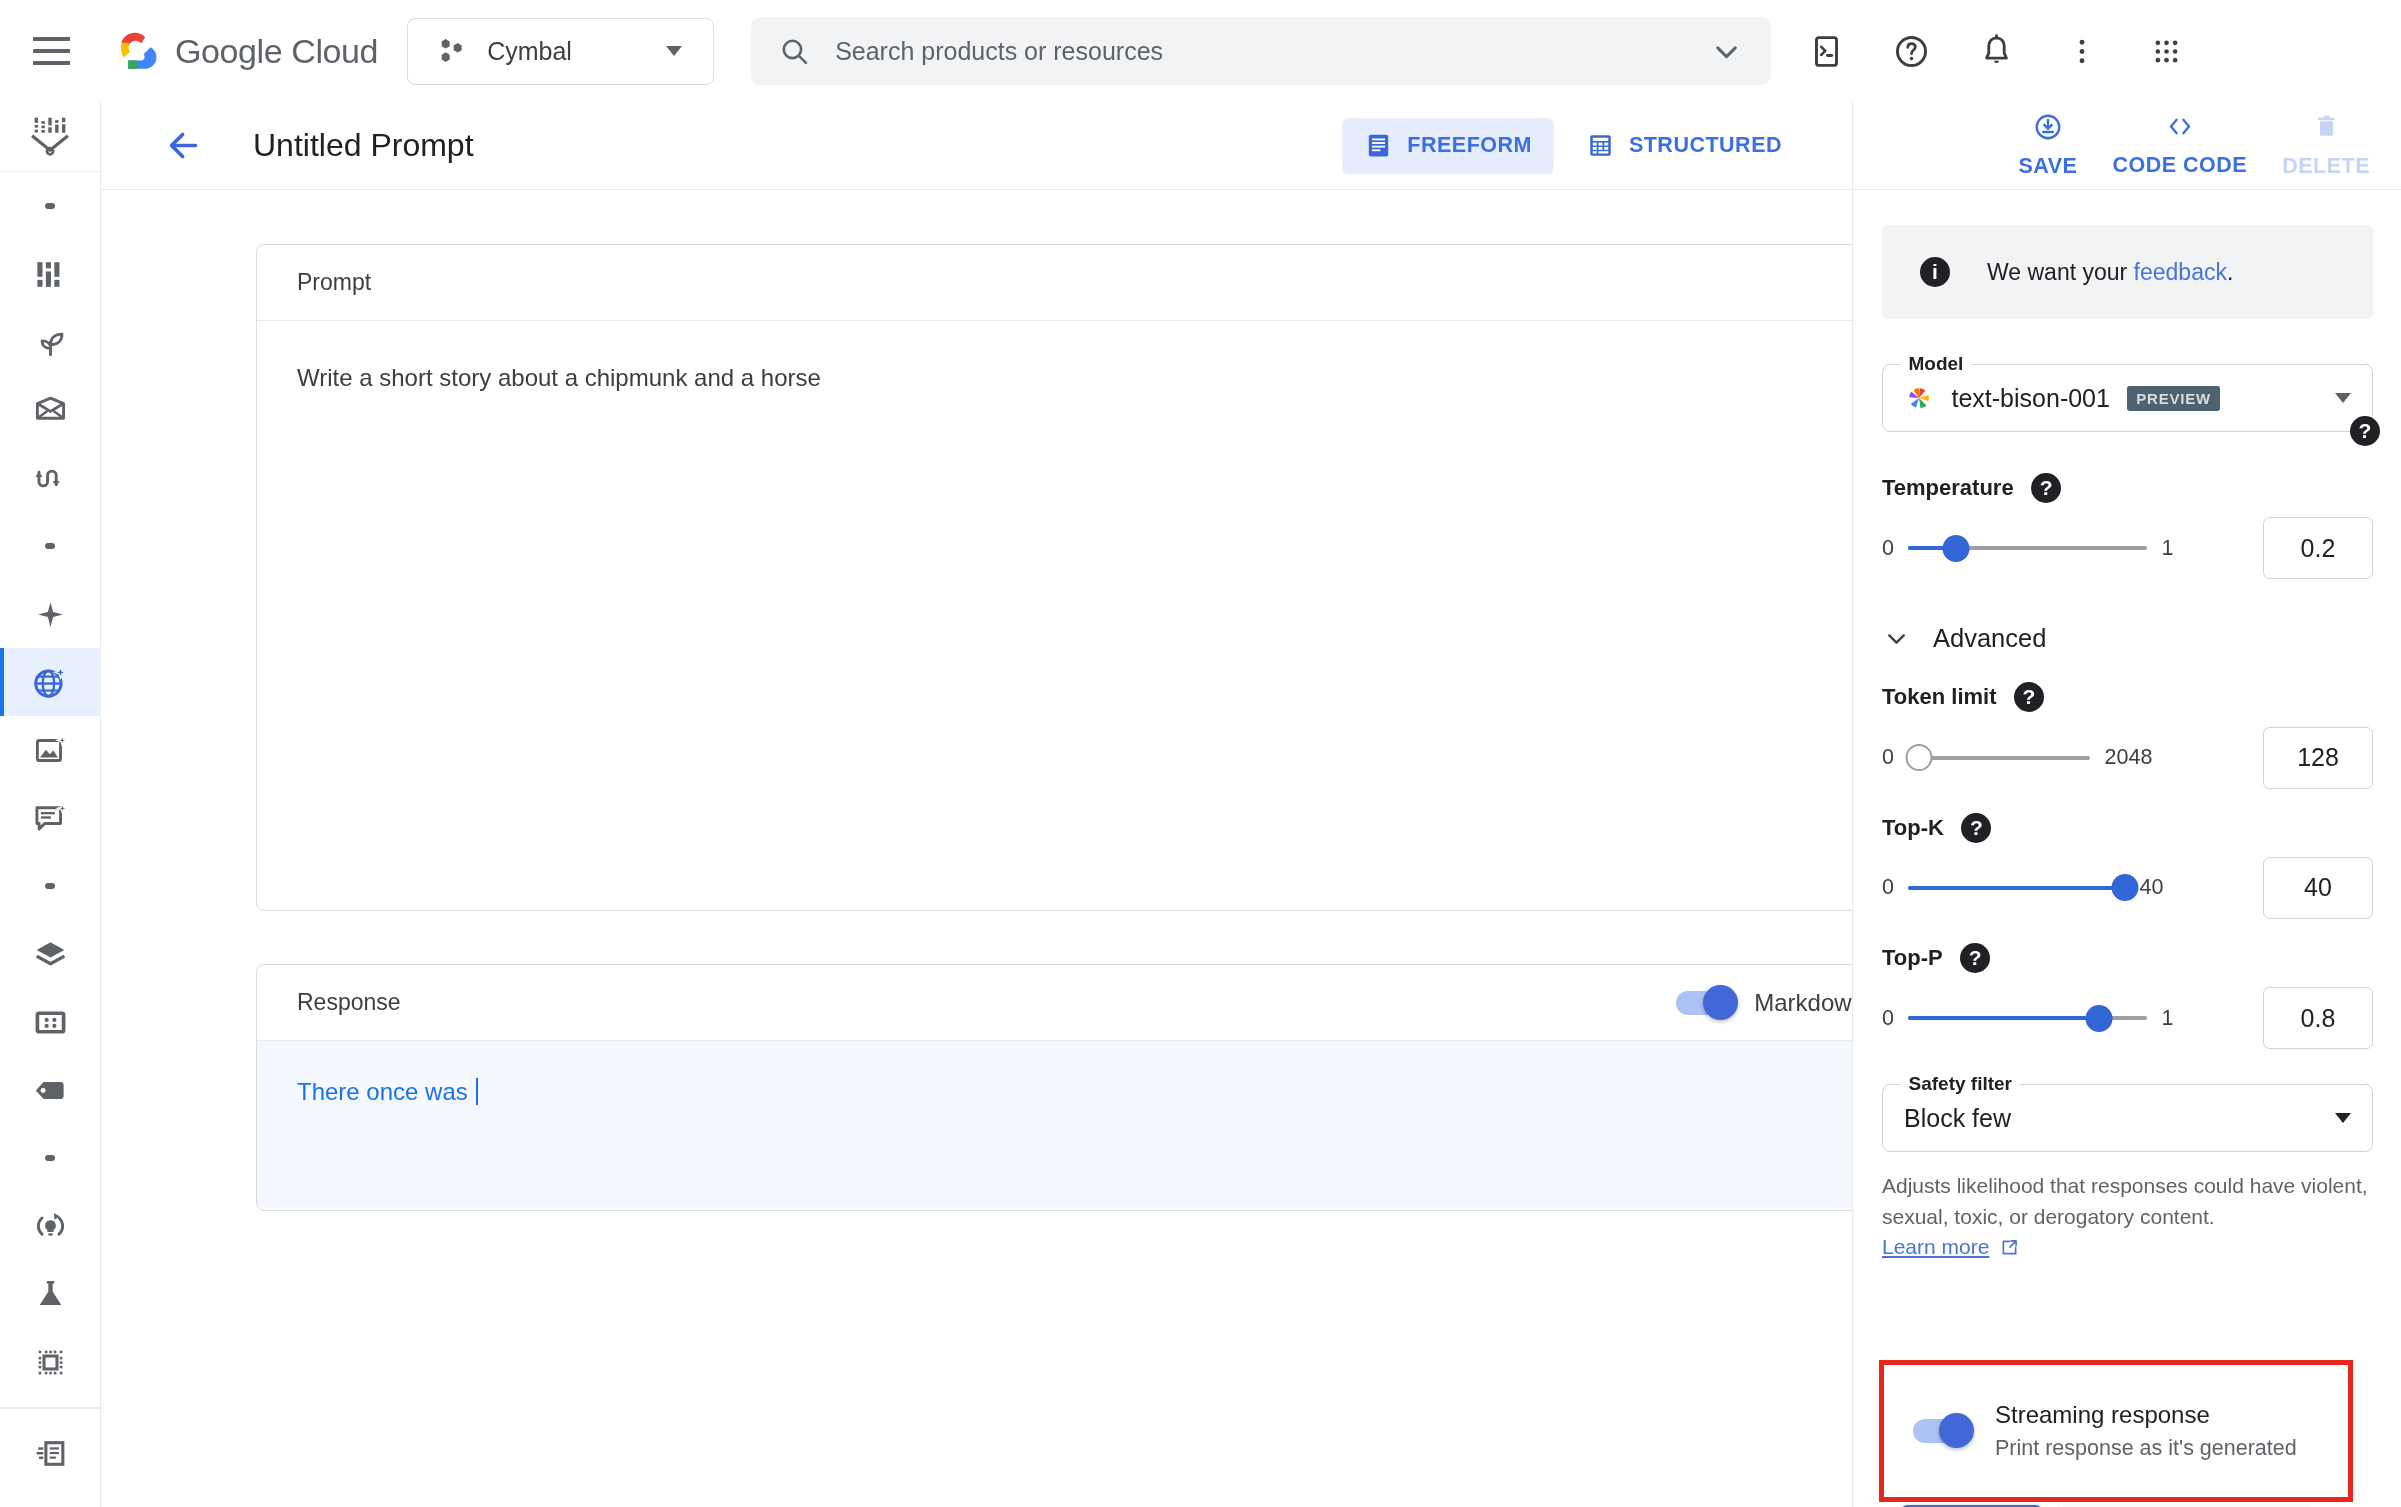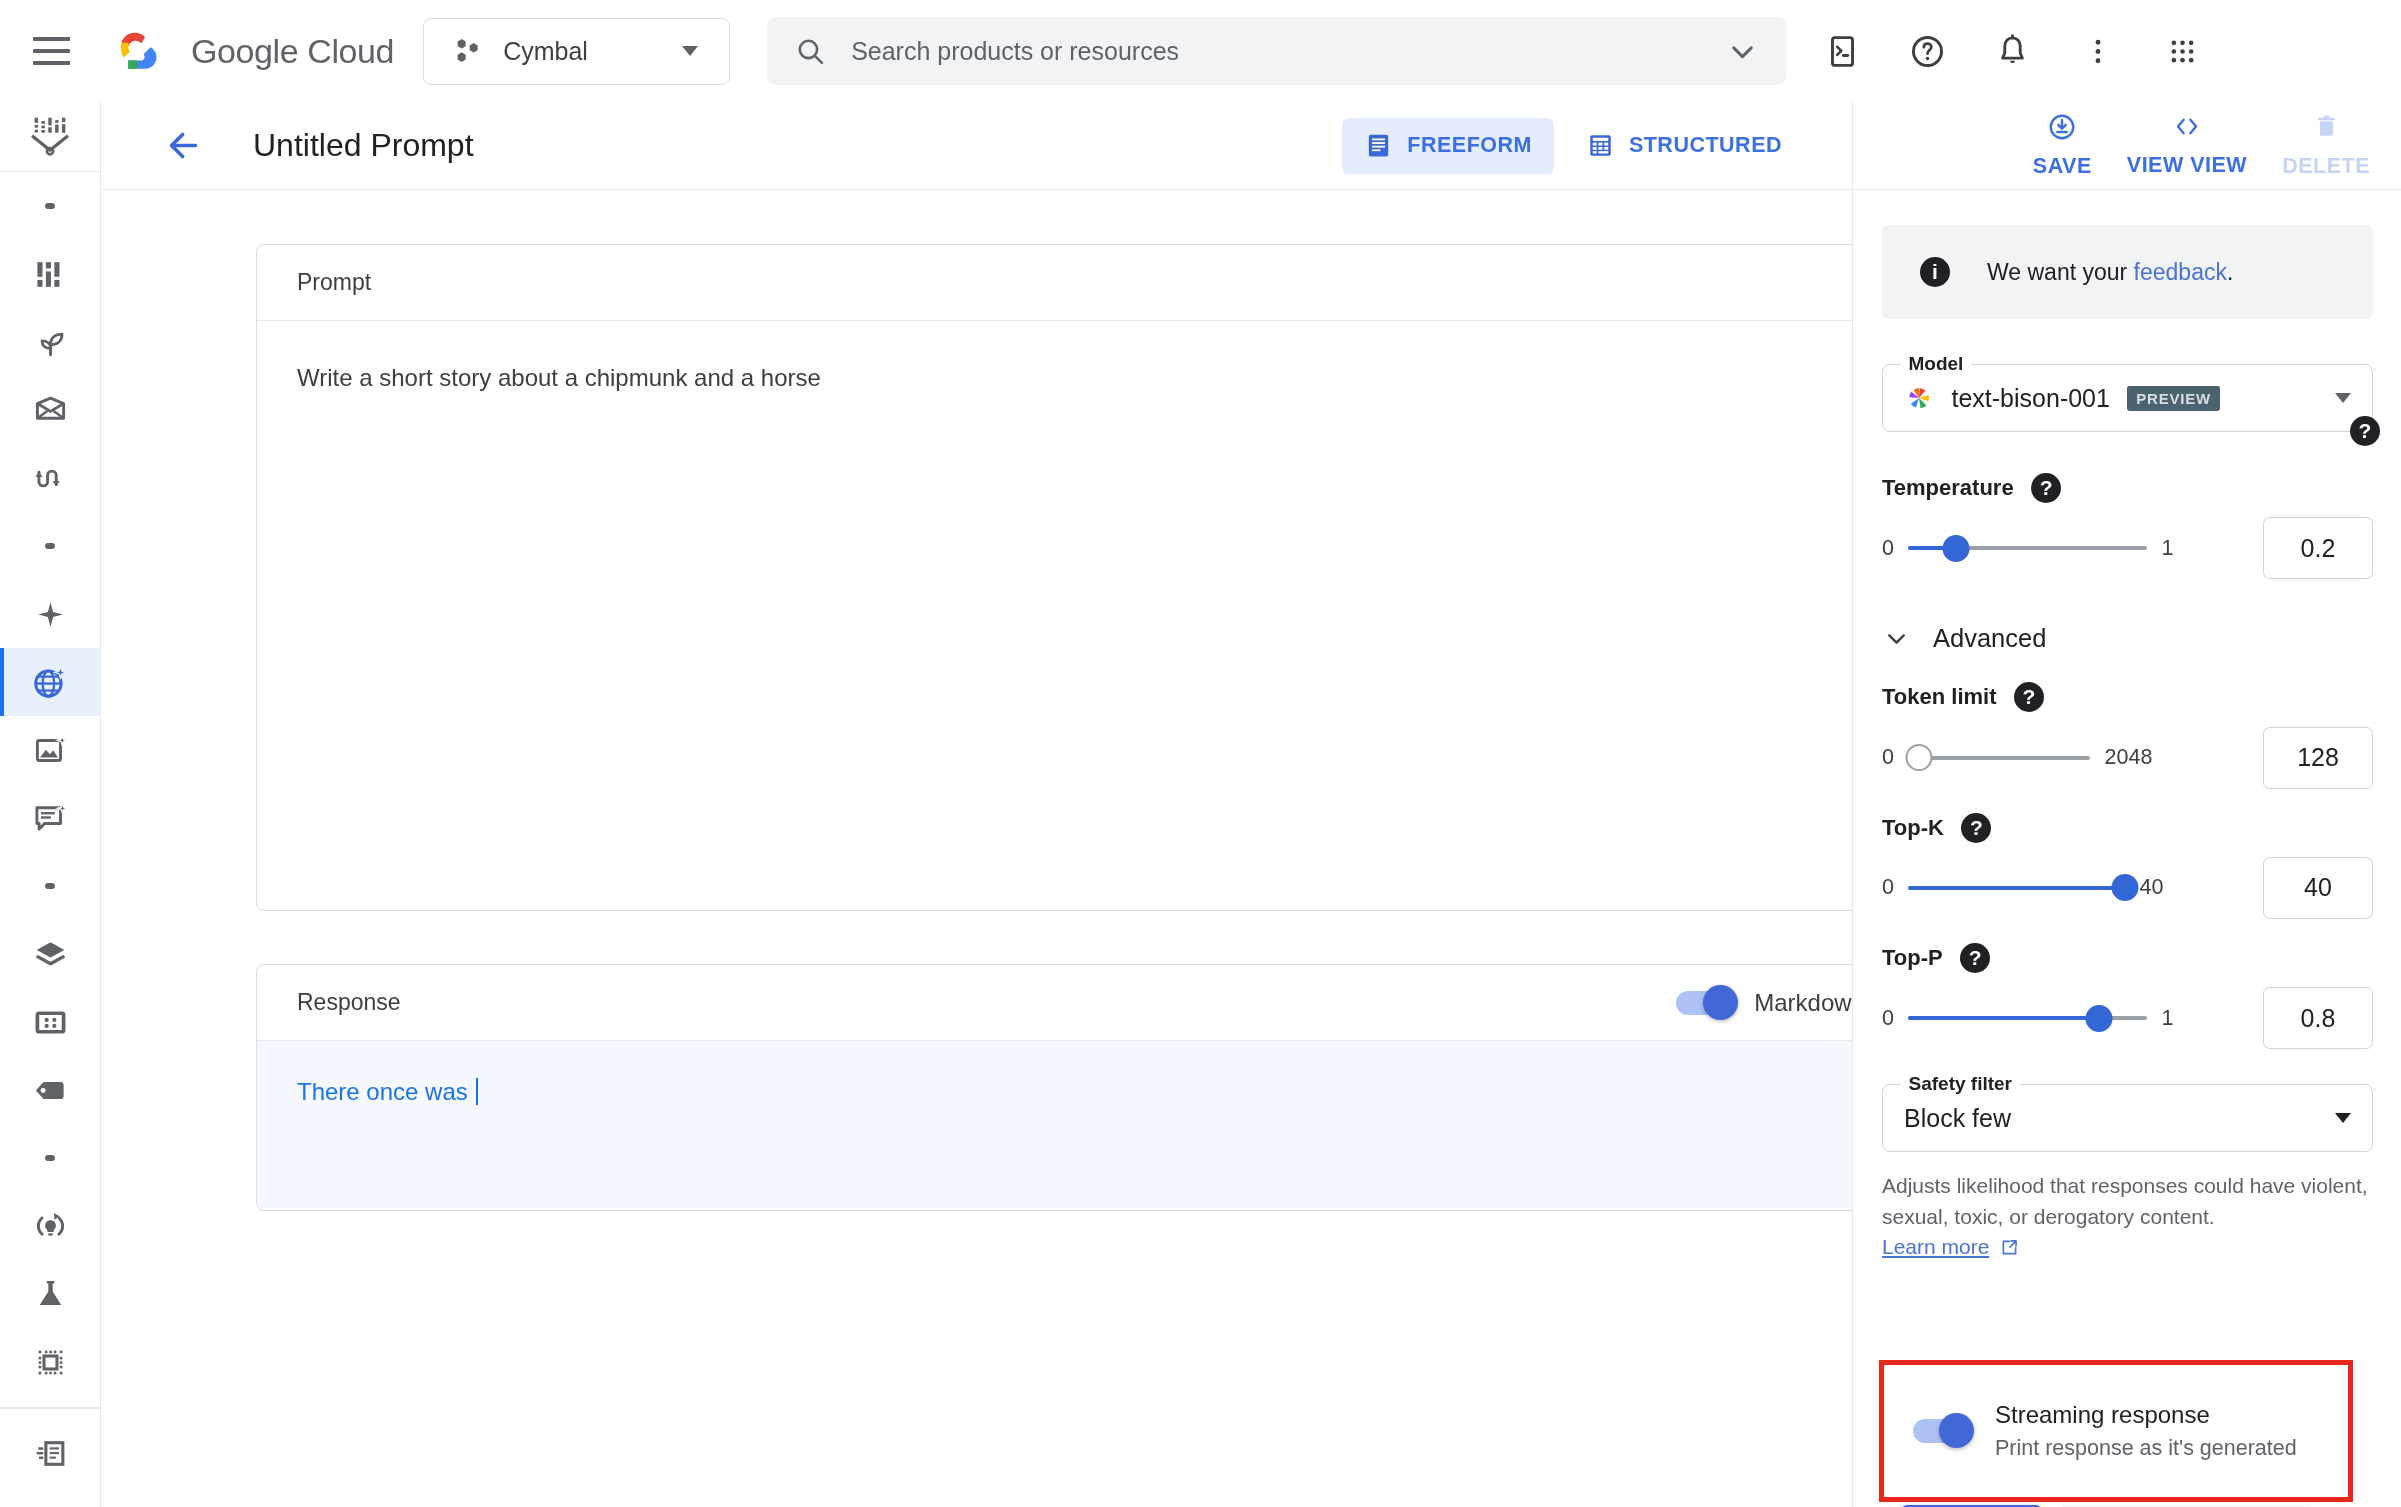--- a/index.html
+++ b/index.html
@@ -15,21 +15,21 @@
   
   .topbar {
     position: absolute; top: 0; left: 0; width: 2401px; height: 102px;
     background: #fff; display: flex; align-items: center;
   }
   .hamburger {
     width: 37px; height: 29px; margin-left: 33px; cursor: pointer;
     display: flex; flex-direction: column; justify-content: space-between;
   }
   .hamburger span { display: block; height: 4.8px; background: #5f6368; border-radius: 0.8px; }
-  .gclogo { margin-left: 43px; display: flex; align-items: center; gap: 32px; justify-content: flex-end; }
+  .gclogo { margin-left: 43px; display: flex; align-items: center; gap: 16px; justify-content: flex-end; }
   .gclogo-mark { width: 46px; height: 41px; }
   .gclogo-text { font-size: 34px; color: #5f6368; letter-spacing: -0.4px; white-space: nowrap; }
 
   .project-chip {
     margin-left: 29px; height: 67px; width: 307px;
     border: 1.6px solid #dadce0; border-radius: 8px;
     display: flex; align-items: center; gap: 16px; padding: 0 31px;
     cursor: pointer; background: #fff;
   }
   .project-name { font-size: 25px; color: #3c4043; flex: 1; }
@@ -559,21 +559,21 @@
           <path d="M12 6.4 V13 M9 10.3 L12 13.4 L15 10.3" fill="none" stroke="#3c6fe0" stroke-width="1.9" stroke-linecap="round" stroke-linejoin="round"></path>
           <line x1="8.2" y1="16" x2="15.8" y2="16" stroke="#3c6fe0" stroke-width="1.9" stroke-linecap="round"></line>
         </svg>
         <span>SAVE</span>
       </div>
       <div class="rp-action">
         <svg width="32" height="27" viewBox="0 0 26 24">
           <path d="M10 6 L5 12 L10 18" fill="none" stroke="#3c6fe0" stroke-width="2.1" stroke-linecap="round" stroke-linejoin="round"></path>
           <path d="M16 6 L21 12 L16 18" fill="none" stroke="#3c6fe0" stroke-width="2.1" stroke-linecap="round" stroke-linejoin="round"></path>
         </svg>
-        <span>VIEW VIEW</span>
+        <span>CODE CODE</span>
       </div>
       <div class="rp-action disabled">
         <svg width="29" height="29" viewBox="0 0 24 24">
           <rect x="6.6" y="7.6" width="10.8" height="12" rx="1.2" fill="#c5d4f5"></rect>
           <rect x="5" y="4.7" width="14" height="2.2" rx="0.8" fill="#c5d4f5"></rect>
           <rect x="9.6" y="3" width="4.8" height="1.8" fill="#c5d4f5"></rect>
         </svg>
         <span>DELETE</span>
       </div>
     </div>

